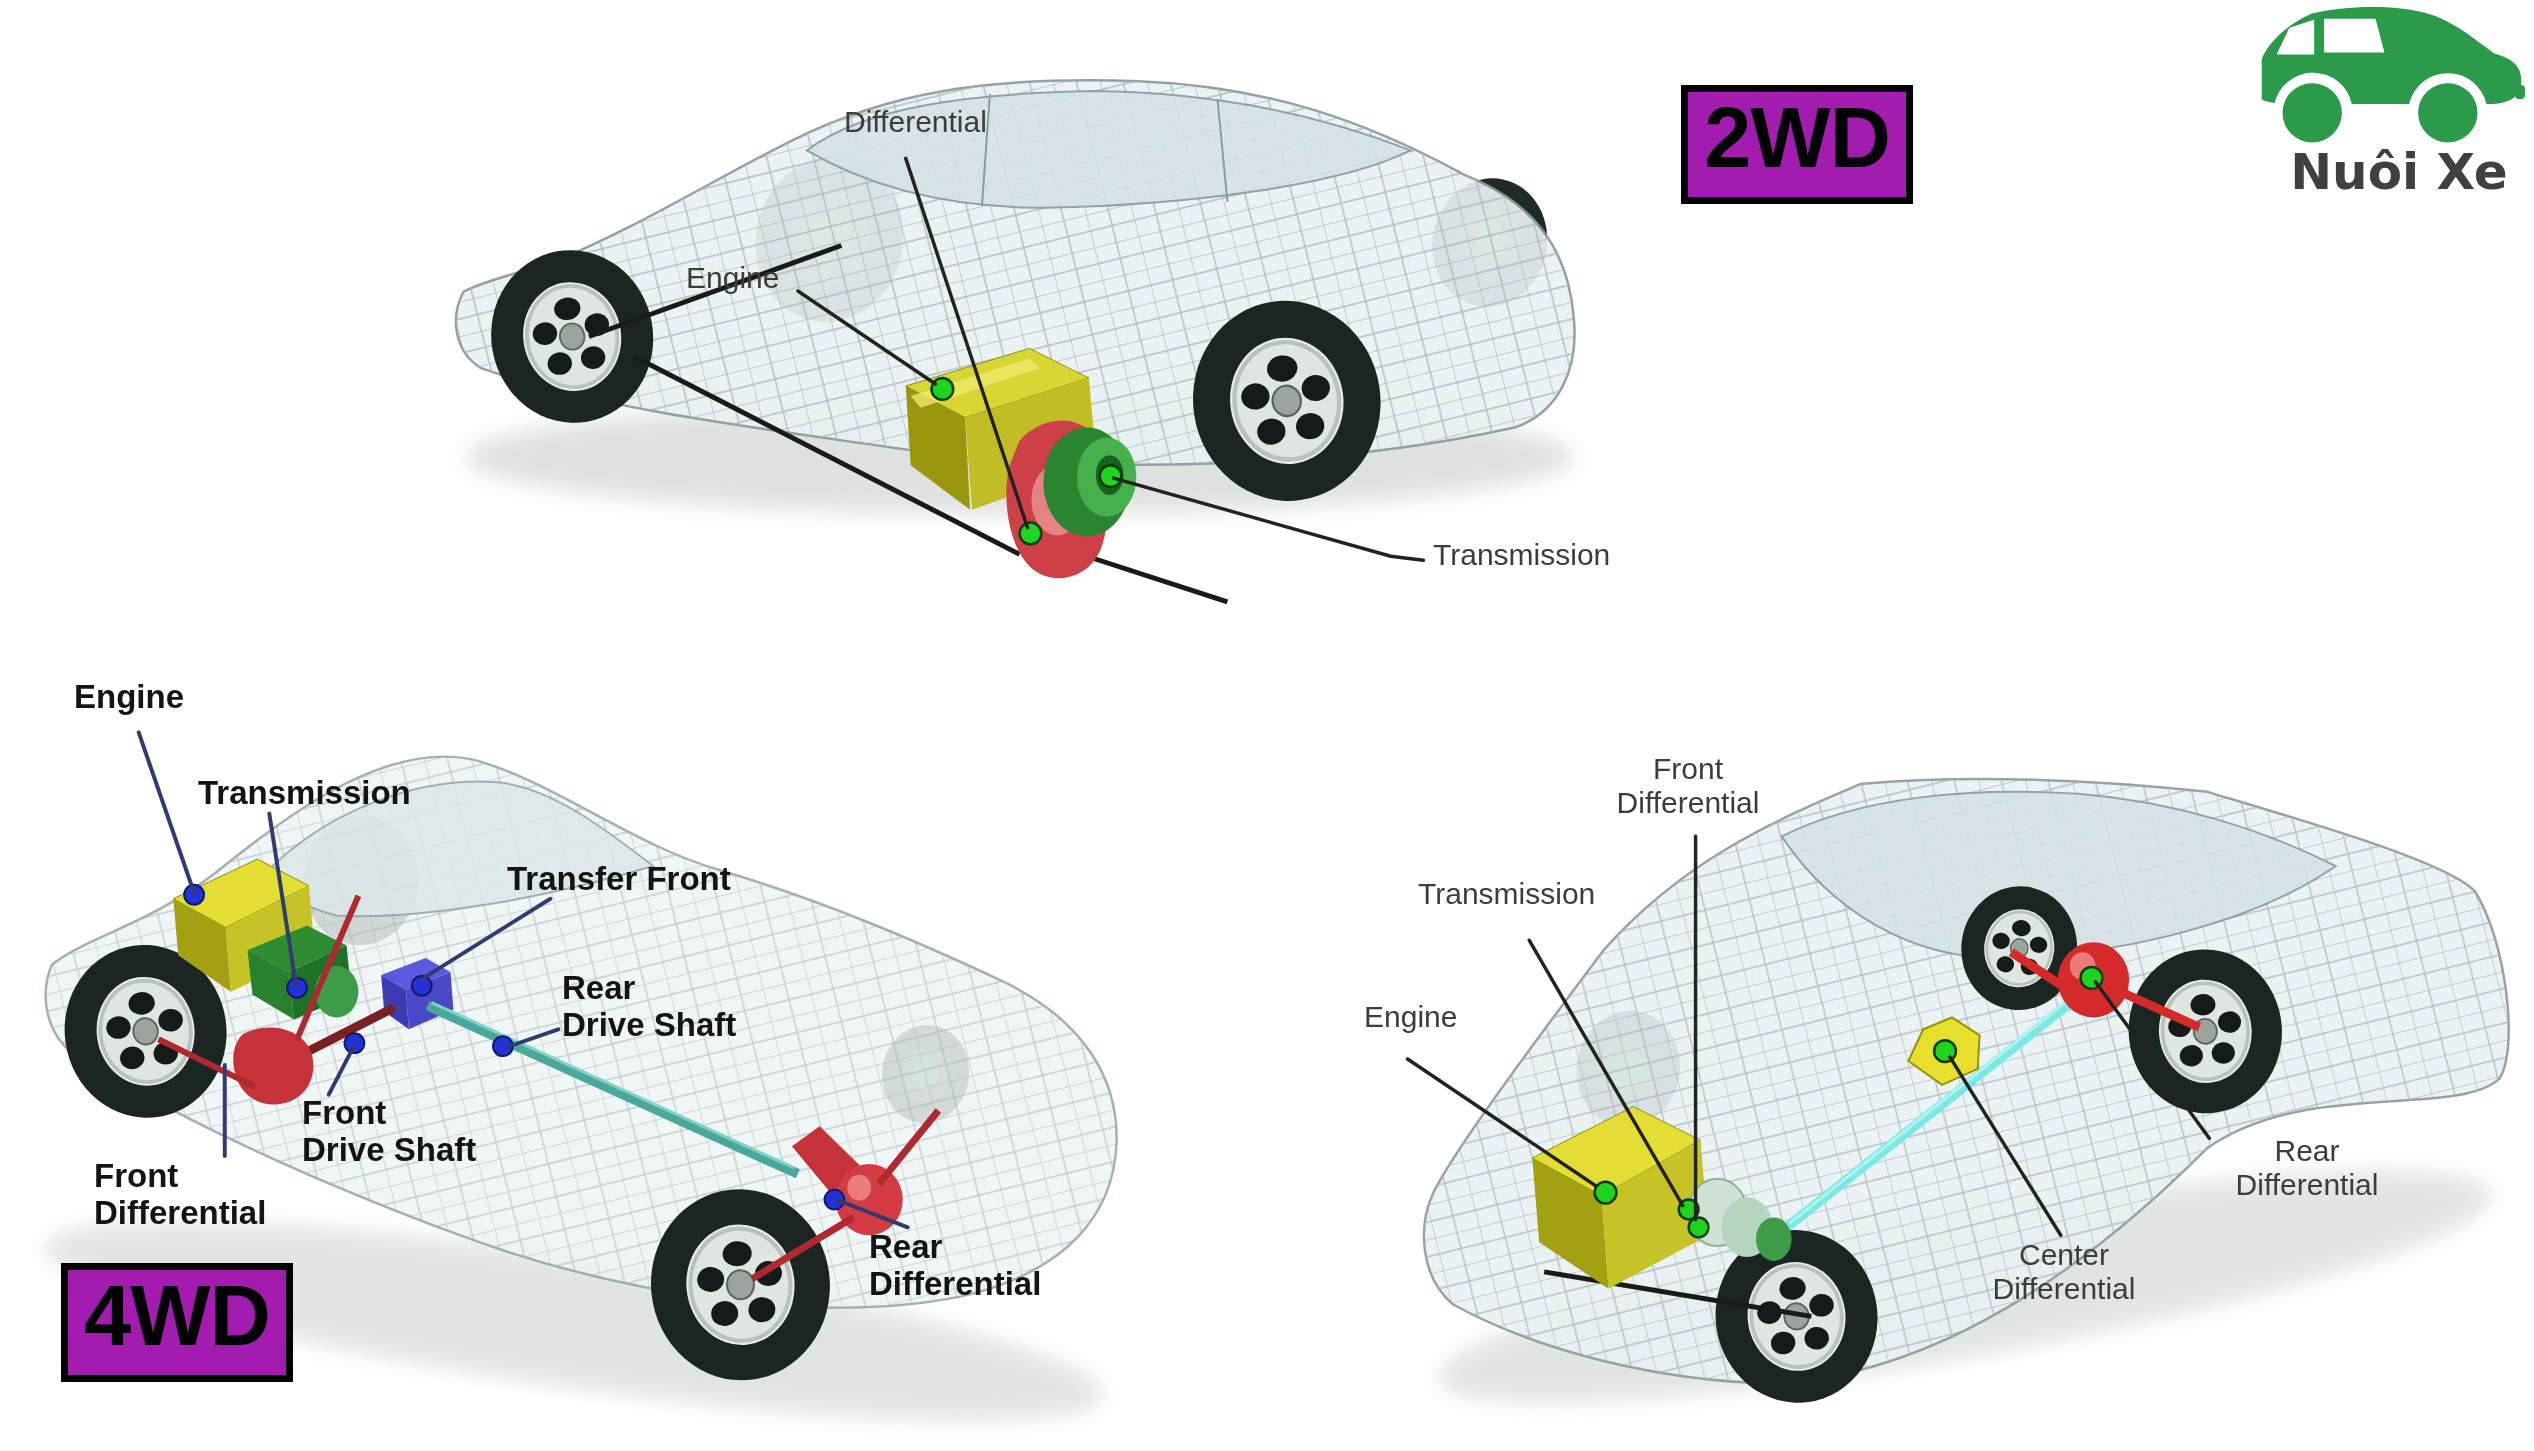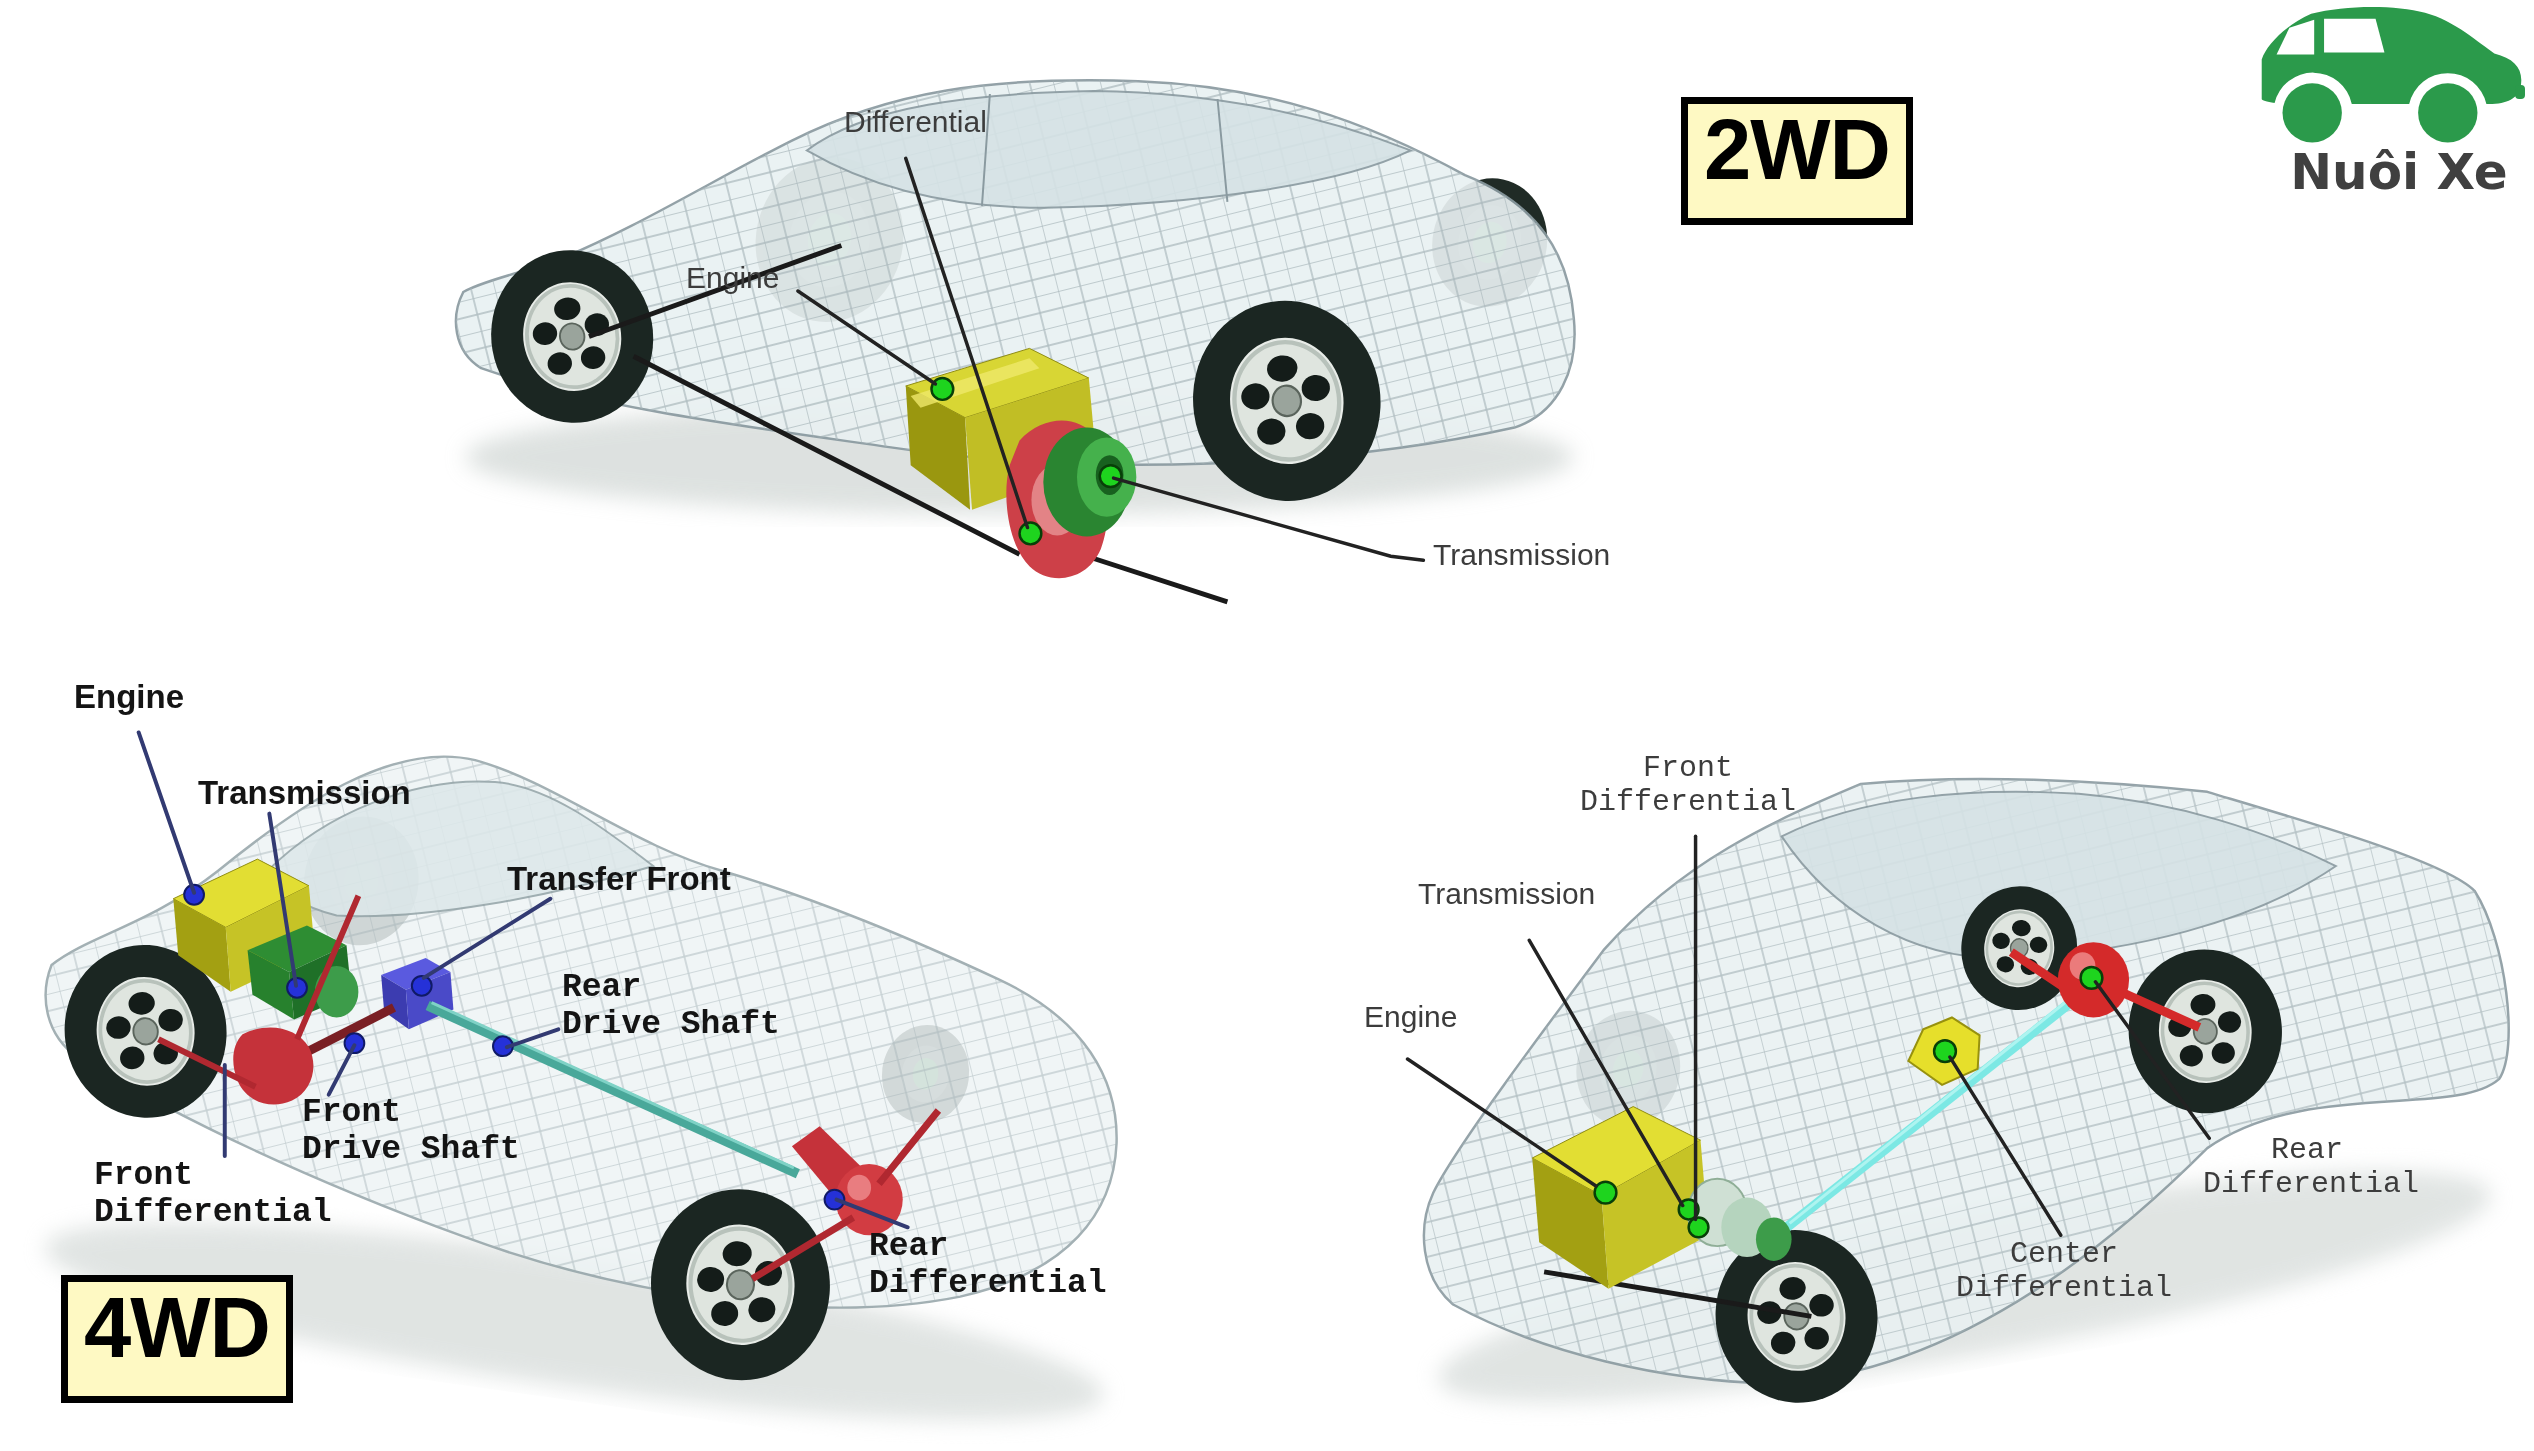--- a/index.html
+++ b/index.html
@@ -1,24 +1,24 @@
 <!DOCTYPE html>
 <html><head>
 <meta charset="utf-8">
 <style>
   html,body{margin:0;padding:0;background:#ffffff;}
   .canvas{position:relative;width:2534px;height:1451px;background:#ffffff;overflow:hidden;
           font-family:"Liberation Sans",sans-serif;}
   .scene{position:absolute;left:0;top:0;}
   .label{position:absolute;font-size:30px;color:#3c3c3c;line-height:1.12;white-space:nowrap;}
   .label.bold{font-weight:700;font-size:33px;color:#141414;}
-  .label.two span{display:block;font-family:Liberation Mono, monospace;}
+  .label.two span{display:block;}
   .label.center{text-align:center;}
-  .badge{position:absolute;display:inline-block;border:7px solid #000;background:#fef9c3;color:#000;
-         font-weight:700;font-size:85px;line-height:1.02;padding:3px 16px 24px;letter-spacing:-1px;margin-top:12px;}
+  .badge{position:absolute;display:inline-block;border:7px solid #000;background:#a21caf;color:#000;
+         font-weight:700;font-size:85px;line-height:1.02;padding:3px 16px 15px;letter-spacing:-1px;}
   .logo{position:absolute;left:2262px;top:4px;width:263px;}
   .logo-text{position:absolute;left:18px;top:139px;width:238px;text-align:center;
              font-family:"DejaVu Sans",sans-serif;font-weight:700;font-size:50px;color:#404040;}
 </style>
 </head>
 <body>
 
 <div class="canvas">
 
 <svg class="scene" width="2534" height="1451" viewBox="0 0 2560 1466">

